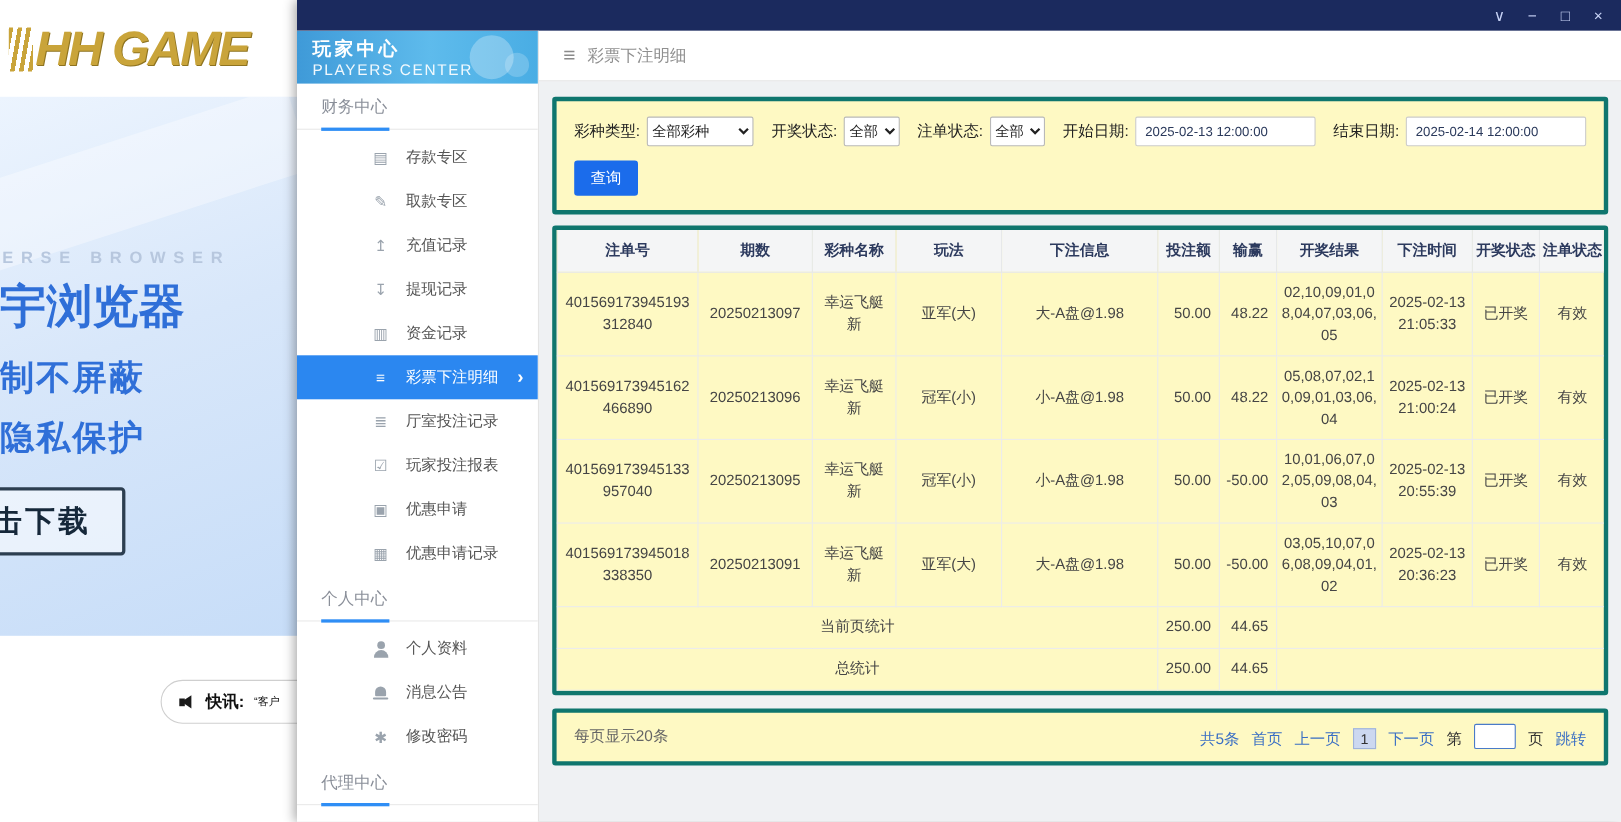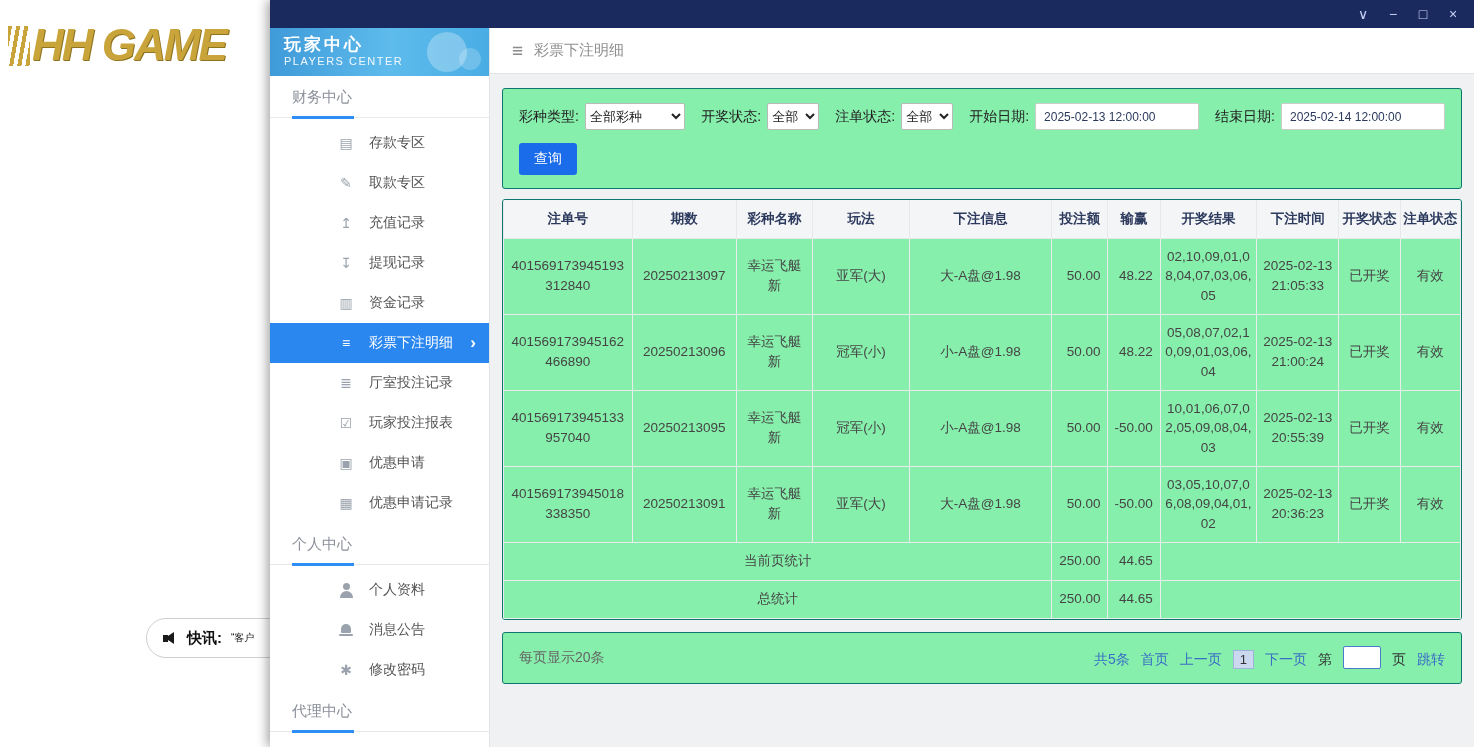--- a/index.html
+++ b/index.html
@@ -26,21 +26,21 @@
 
 .window{position:absolute;left:270px;top:0;width:1204px;height:747px;background:#eff1f3;display:flex;flex-direction:column;box-shadow:-3px 0 10px rgba(0,0,0,.35)}
 .titlebar{height:28px;flex:0 0 28px;background:#1b2a5e;display:flex;align-items:center;justify-content:flex-end;padding-right:6px}
 .tb-btn{width:30px;text-align:center;color:#c7d2f5;font-size:14px;line-height:28px;cursor:default}
 .win-body{flex:1;display:flex;min-height:0}
 
 
 .sidebar{width:220px;flex:0 0 220px;background:#fff;display:flex;flex-direction:column;overflow:hidden;border-right:1px solid #e4e4e4}
 .side-header{height:48px;flex:0 0 48px;background:linear-gradient(90deg,#3f9ad8,#5ebbec 55%,#49ade4);color:#fff;padding:7px 0 0 14px;position:relative;overflow:hidden}
 .side-title{font-size:17px;font-weight:bold;letter-spacing:3px;line-height:20px}
-.side-sub{font-size:11px;letter-spacing:1.5px;opacity:.92}
+.side-sub{font-size:14px;letter-spacing:1.5px;opacity:.92}
 .decor-circle{position:absolute;border-radius:50%;background:rgba(255,255,255,.28)}
 .dc1{width:40px;height:40px;right:22px;top:4px}
 .dc2{width:22px;height:22px;right:8px;top:20px;background:rgba(255,255,255,.2)}
 .menu{flex:1;overflow:hidden}
 .menu-section{padding:12px 0 10px 22px;color:#8a8f99;font-size:15px;position:relative;border-bottom:1px solid #e9e9e9;margin-bottom:5px}
 .menu-section::after{content:"";position:absolute;left:22px;bottom:-2px;width:62px;height:3px;background:#2f8ef5}
 .menu-item{height:40px;display:flex;align-items:center;padding-left:68px;gap:15px;font-size:14px;color:#555;position:relative;cursor:pointer}
 .mi-icon{width:16px;height:15px;color:#9aa3ad;font-size:14px;line-height:15px;text-align:center;position:relative;flex:0 0 16px}
 .menu-item.active{background:#2b87f0;color:#fff}
 .menu-item.active .mi-icon{color:#fff}
@@ -50,21 +50,21 @@
 .ic-bell-icon::after{content:"";position:absolute;left:1px;top:11px;width:14px;height:2px;background:#9aa3ad;border-radius:1px}
 .ic-user-icon::before{content:"";position:absolute;left:5px;top:0;width:7px;height:7px;border-radius:50%;background:#9aa3ad}
 .ic-user-icon::after{content:"";position:absolute;left:2px;top:8px;width:13px;height:7px;border-radius:7px 7px 0 0;background:#9aa3ad}
 
 
 .main{flex:1;display:flex;flex-direction:column;min-width:0}
 .main-header{height:46px;flex:0 0 46px;background:#fff;display:flex;align-items:center;gap:11px;padding-left:22px;border-bottom:1px solid #e3e3e3}
 .hamburger{color:#8b8b8b;font-size:19px;cursor:pointer}
 .page-title{color:#8f8f8f;font-size:15px}
 .content{flex:1;padding:14px 12px;overflow:hidden}
-.panel{background:#86efac;border:1px solid #0f766e;border-radius:3px}
+.panel{background:#fef9c3;border:4px solid #0f766e;border-radius:3px}
 .filter-panel{padding:14px 16px 13px}
 .filter-row{display:flex;align-items:center;gap:6px;font-size:14px;color:#222;white-space:nowrap}
 .flabel{margin-left:10px}
 .flabel:first-child{margin-left:0}
 select.fsel{height:27px;border:1px solid #b9b9b9;background:#fff;font-size:13px;color:#222;border-radius:2px;font-family:inherit}
 .sel-type{width:120px}
 .sel-small{width:62px}
 input.fdate{height:27px;width:164px;border:1px solid #ccc;border-radius:2px;font-size:12px;color:#2b3a5c;padding:0 8px;font-family:inherit}
 .btn-query{margin-top:13px;background:#1b6ceb;color:#fff;border:none;border-radius:3px;font-size:14px;padding:7px 15px;cursor:pointer;font-family:Liberation Serif, serif}
 .table-panel{margin-top:10px;overflow:hidden}
@@ -82,20 +82,27 @@
 .pag-total{color:#3a6fc4;white-space:nowrap}
 .pag-current{background:#ccd8f0;border:1px solid #9fb3d9;color:#333;padding:1px 6px;font-size:13px;cursor:pointer}
 .pag-label{color:#333}
 .pag-input{width:38px;height:23px;border:1px solid #4a7bc8;border-radius:2px;font-family:inherit;padding:0 4px}
 </style>
 </head>
 <body>
 
 <div class="bg-page">
   <div class="bg-logo"><span class="logo-bars"></span><span>HH GAME</span></div>
+  <div class="bg-banner">
+    <div class="bn-eyebrow">ERSE BROWSER</div>
+    <div class="bn-line1">宇浏览器</div>
+    <div class="bn-line2">制不屏蔽</div>
+    <div class="bn-line3">隐私保护</div>
+    <div class="bn-btn">击下载</div>
+  </div>
   <div class="bg-ticker">
     <span class="speaker"></span>
     <span class="ticker-label">快讯:</span>
     <span class="ticker-text">“客户</span>
   </div>
 </div>
 
 <div class="window">
   <div class="titlebar">
     <span class="tb-btn">∨</span>

